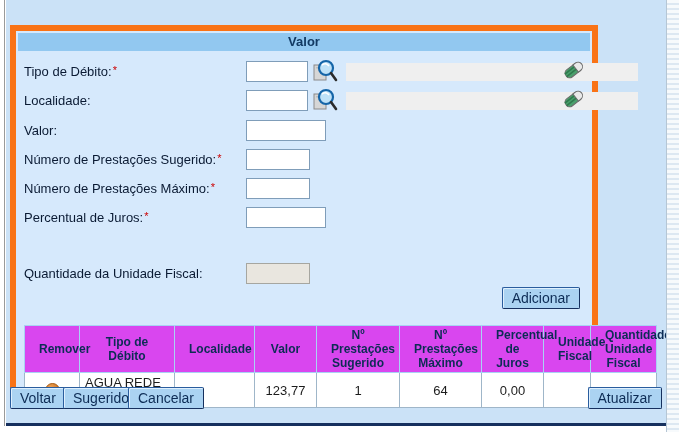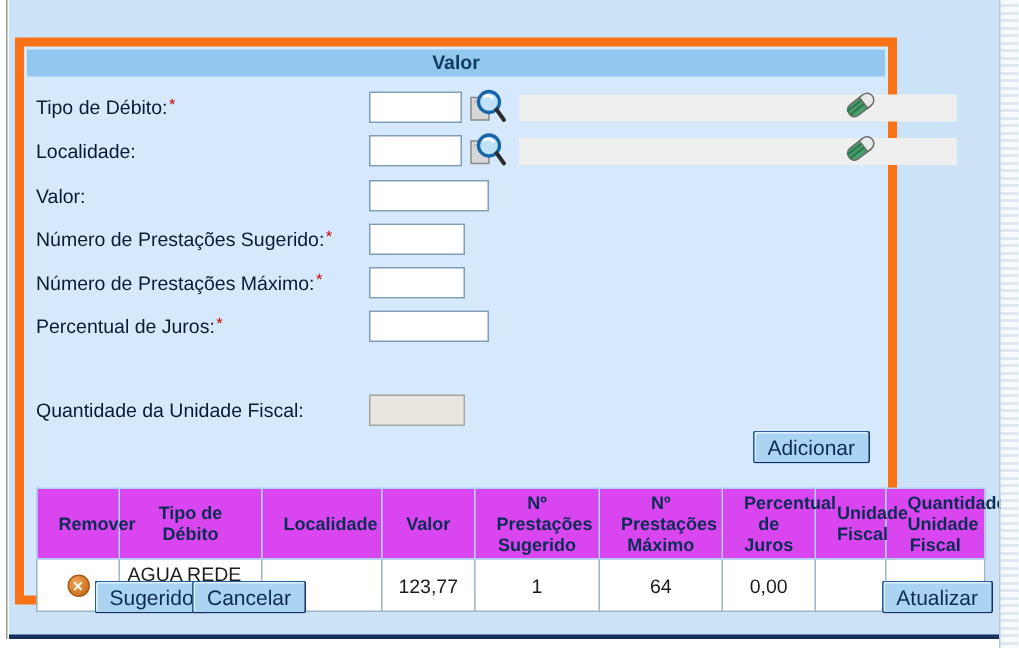--- a/index.html
+++ b/index.html
@@ -180,20 +180,21 @@
             <td class="c">64</td>
             <td class="r">0,00</td>
             <td class="c"></td>
             <td class="c"></td>
           </tr>
         </tbody>
       </table>
     </div>
 
     <div class="footer-bar">
+      <button class="btn fbtn" style="left:4px">Voltar</button>
       <button class="btn fbtn" style="left:57px">Sugerido</button>
       <button class="btn fbtn" style="left:122px">Cancelar</button>
       <button class="btn fbtn" style="right:4px">Atualizar</button>
     </div>
 
     <div class="navy-line"></div>
   </div>
 
   <div class="vscroll"></div>
 </div>

